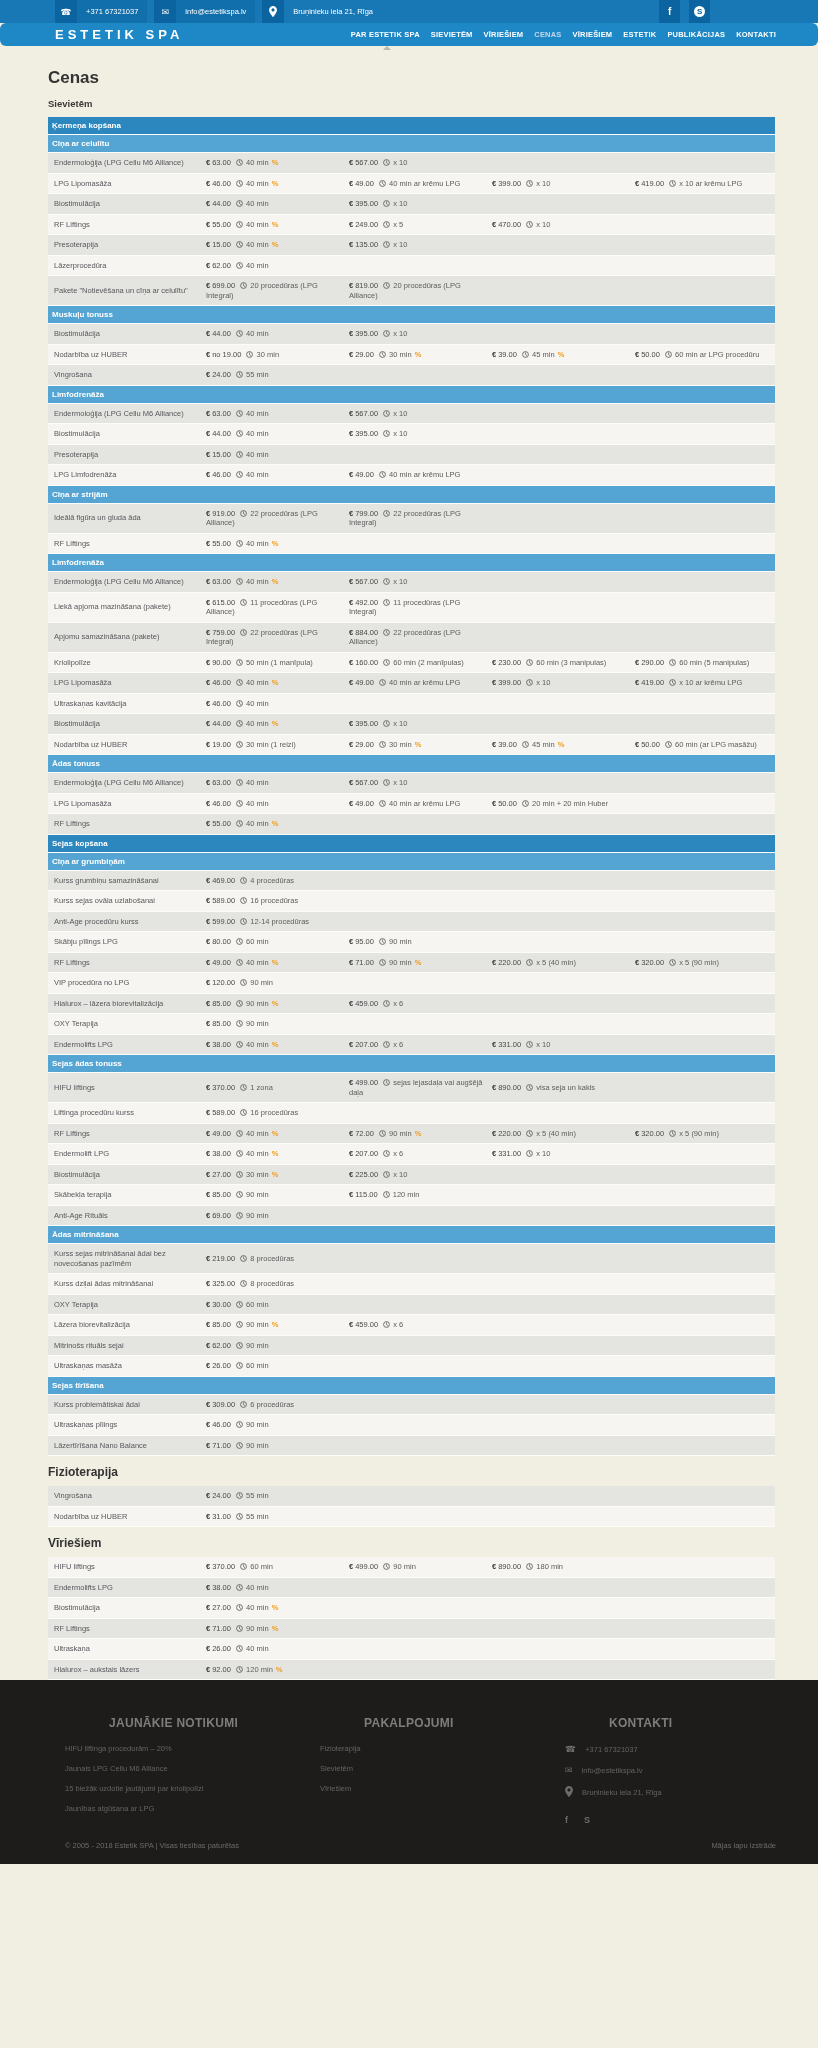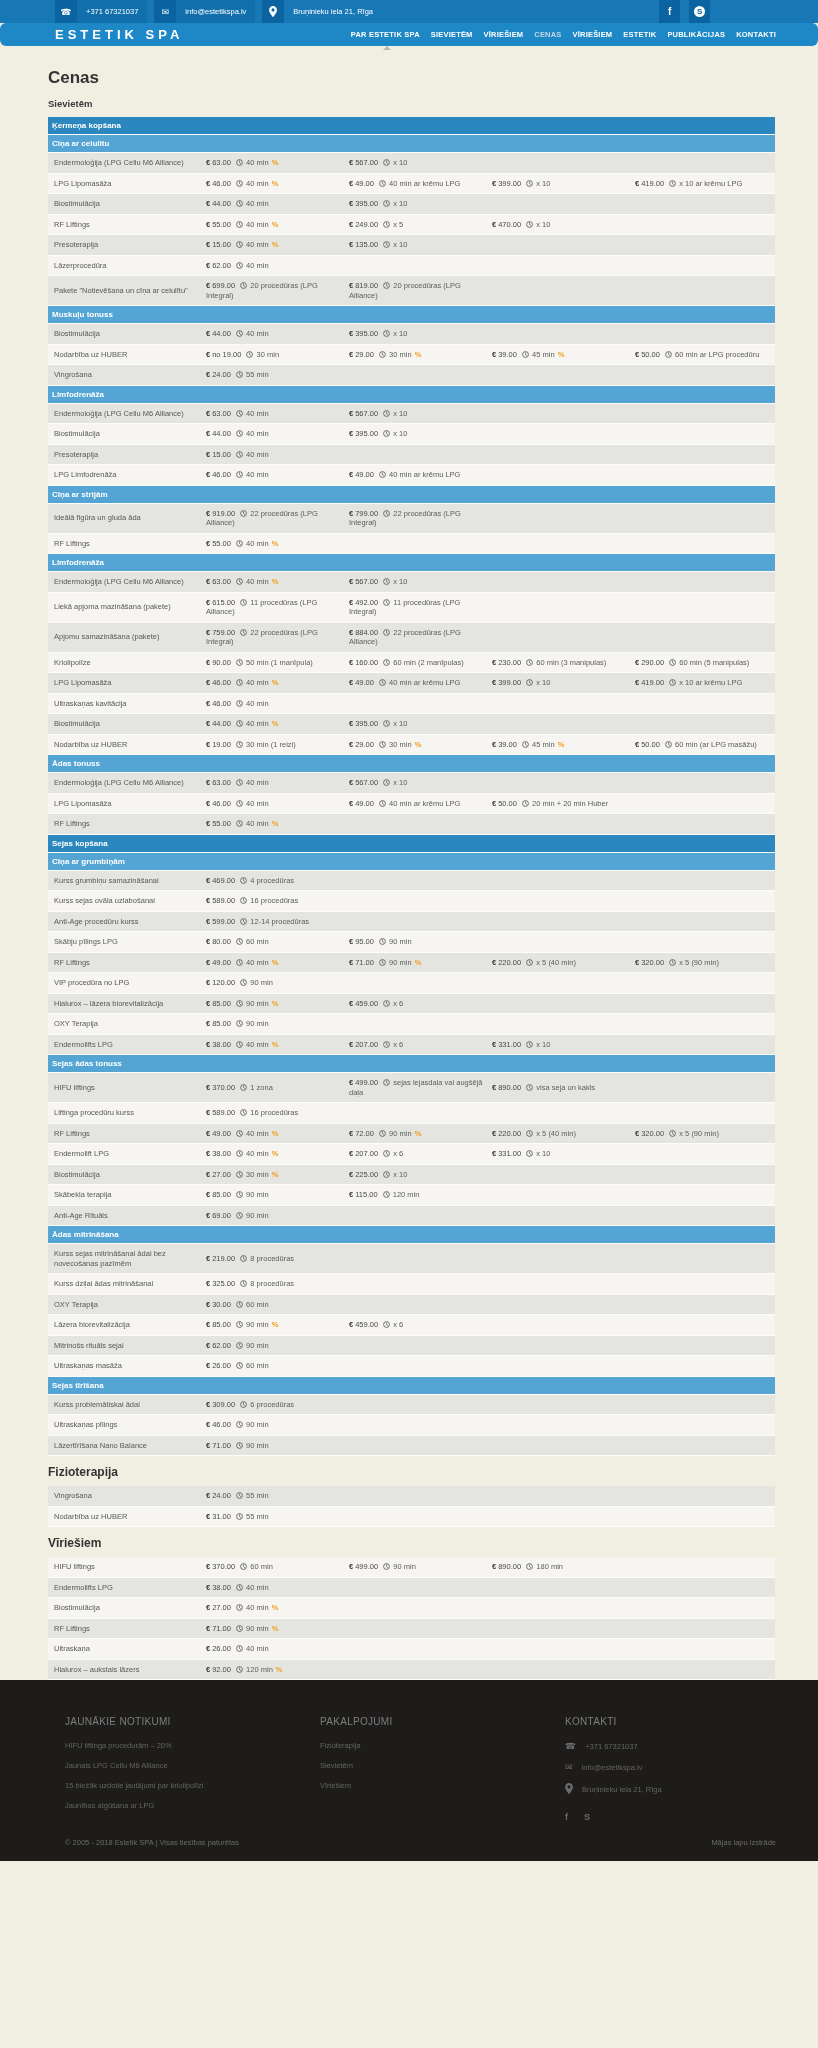--- a/index.html
+++ b/index.html
@@ -60,21 +60,21 @@
   .pr{color:#4a4a4a;}
   .clk{margin:0 1px 0 3px;position:relative;top:1px;}
   .pct{color:#f09d1e;font-weight:bold;margin-left:3px;}
   
   .footer{background:#1d1c1a;margin-top:0;padding:36px 42px 14px 65px;color:#666;}
   .f-cols{display:flex;}
   .f-col{font-size:7.5px;}
   .f-col.c1{width:255px;}
   .f-col.c2{width:245px;}
   .f-col.c3{flex:1;}
-  .f-head{font-size:10px;font-weight:normal;color:#7d7d7d;margin-bottom:14px;letter-spacing:.3px;}
+  .f-head{font-size:12px;font-weight:bold;color:#7d7d7d;margin-bottom:14px;letter-spacing:.3px;margin-left:44px;}
   .f-link{color:#636363;margin-bottom:11px;cursor:pointer;}
   .f-contact{display:flex;align-items:center;color:#636363;margin-bottom:11px;gap:9px;}
   .f-contact .uico{color:#6c6c6c;font-size:9px;}
   .f-soc{display:flex;gap:16px;margin-top:16px;color:#6c6c6c;font-weight:bold;font-size:9px;}
   .f-bottom{display:flex;justify-content:space-between;color:#6a6a6a;font-size:7.5px;margin-top:16px;}
 </style>
 </head>
 <body>
 
 <div class="topbar">

